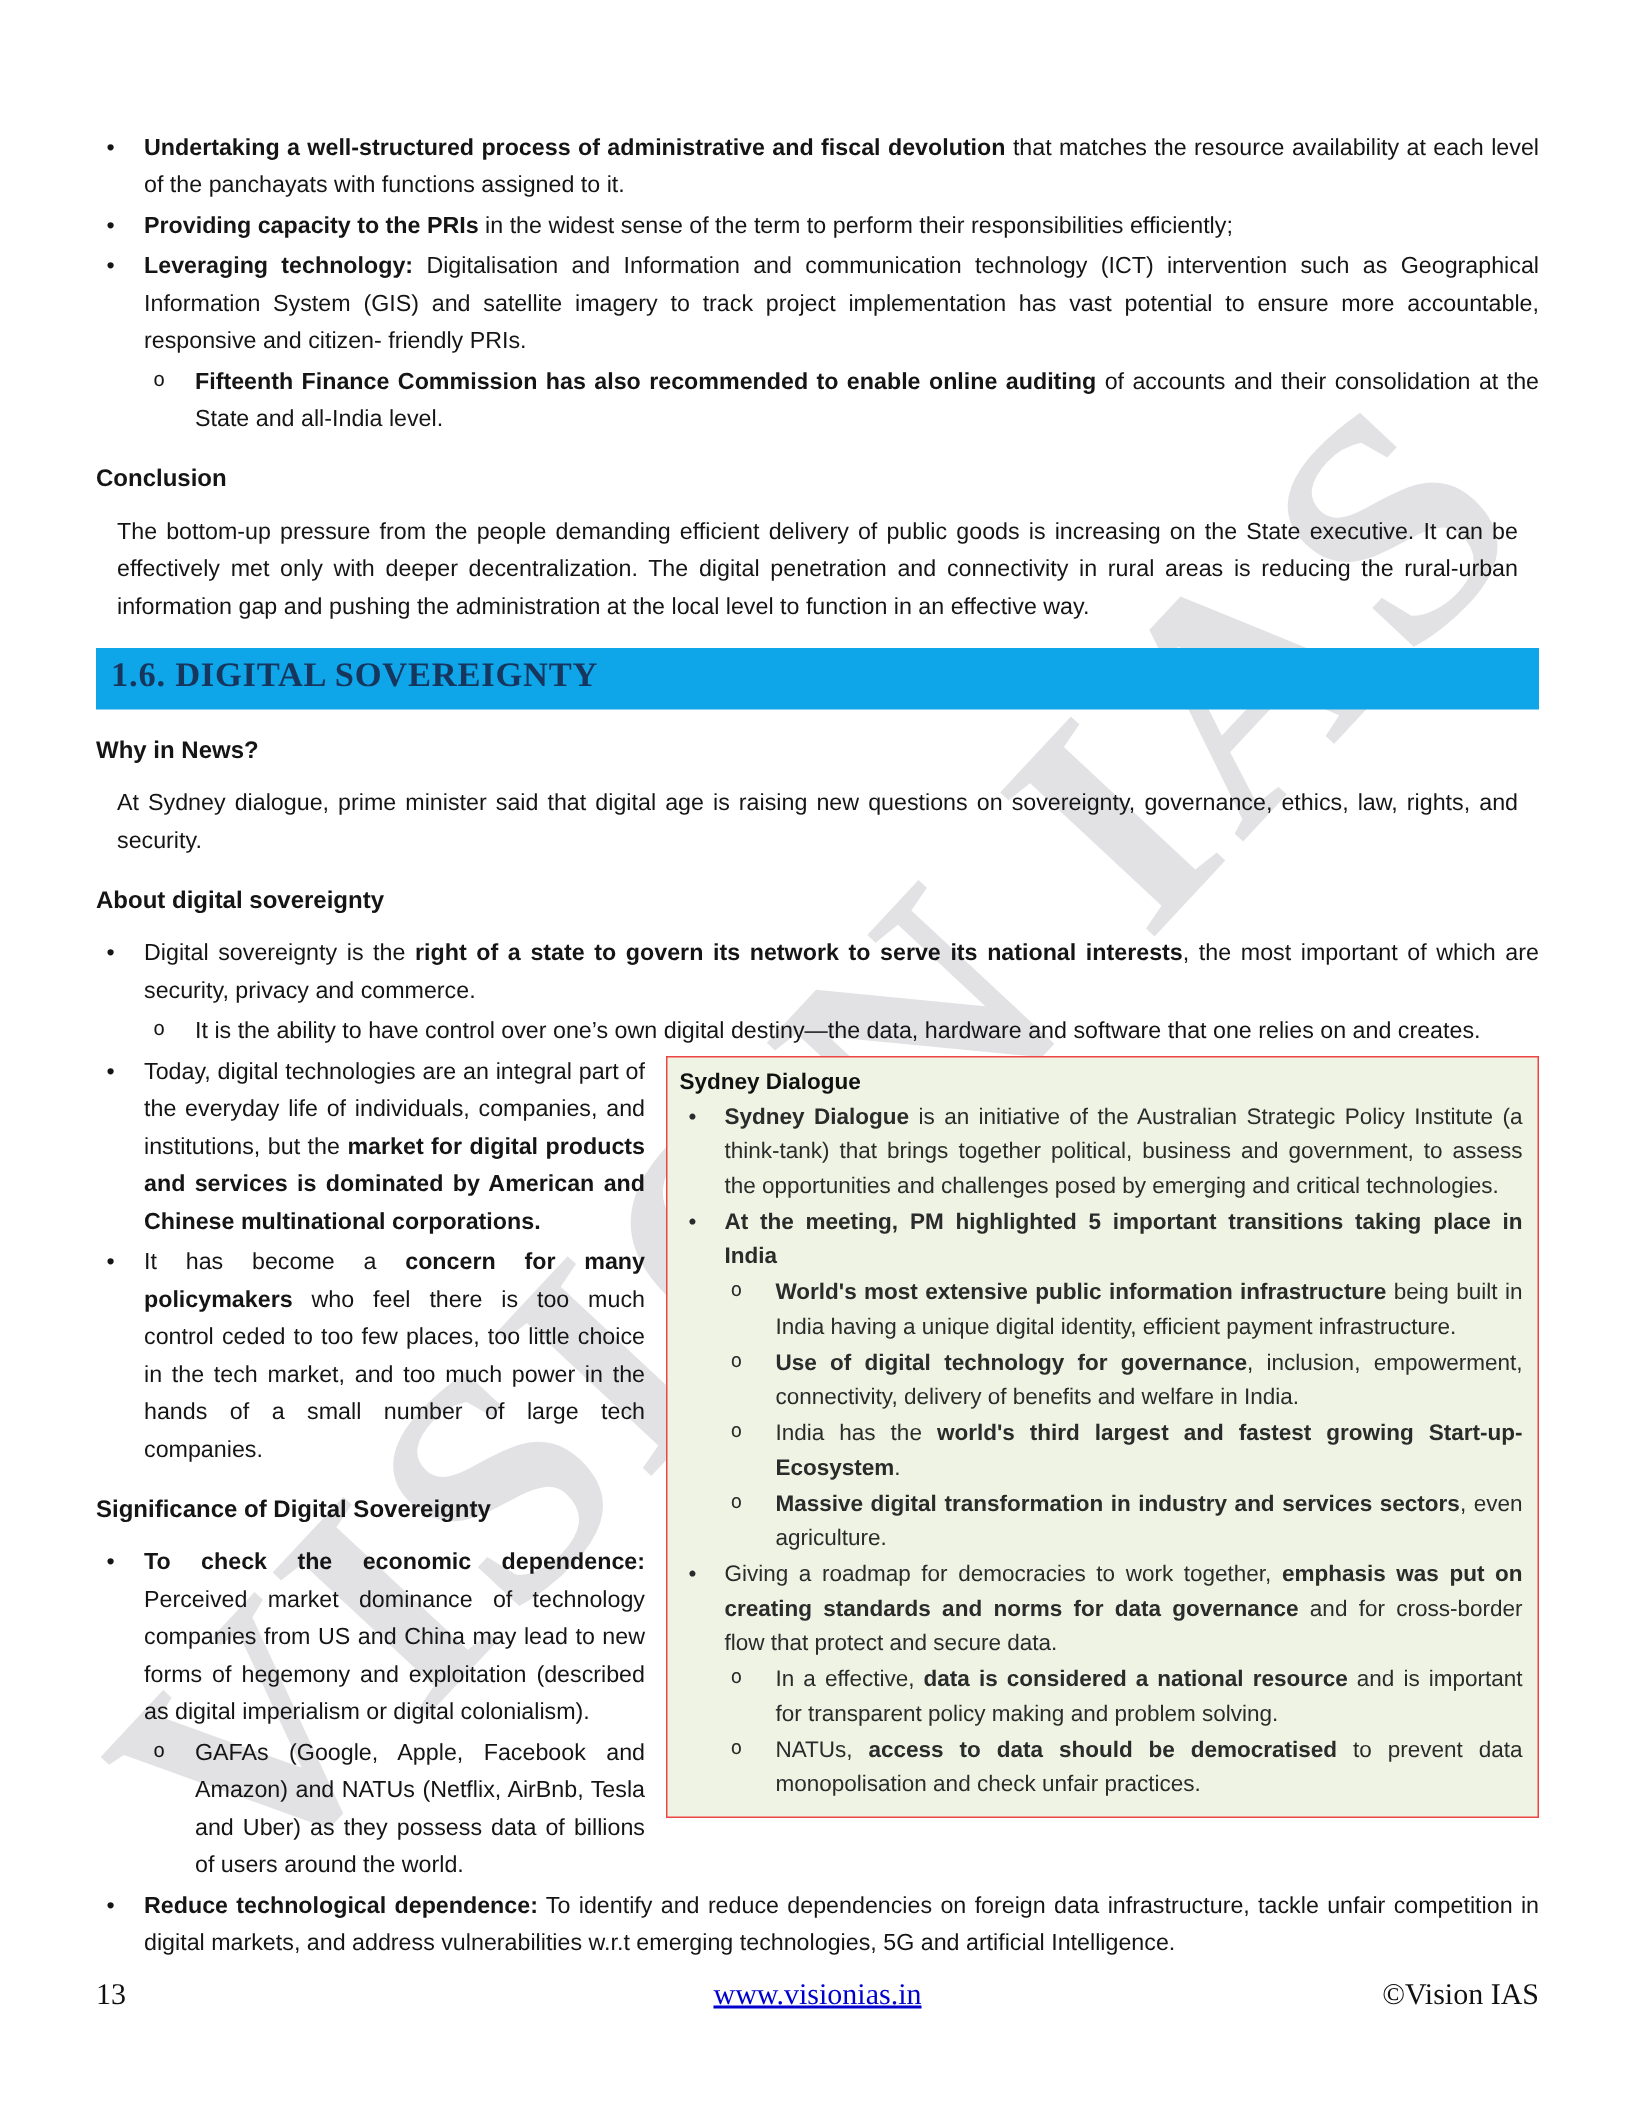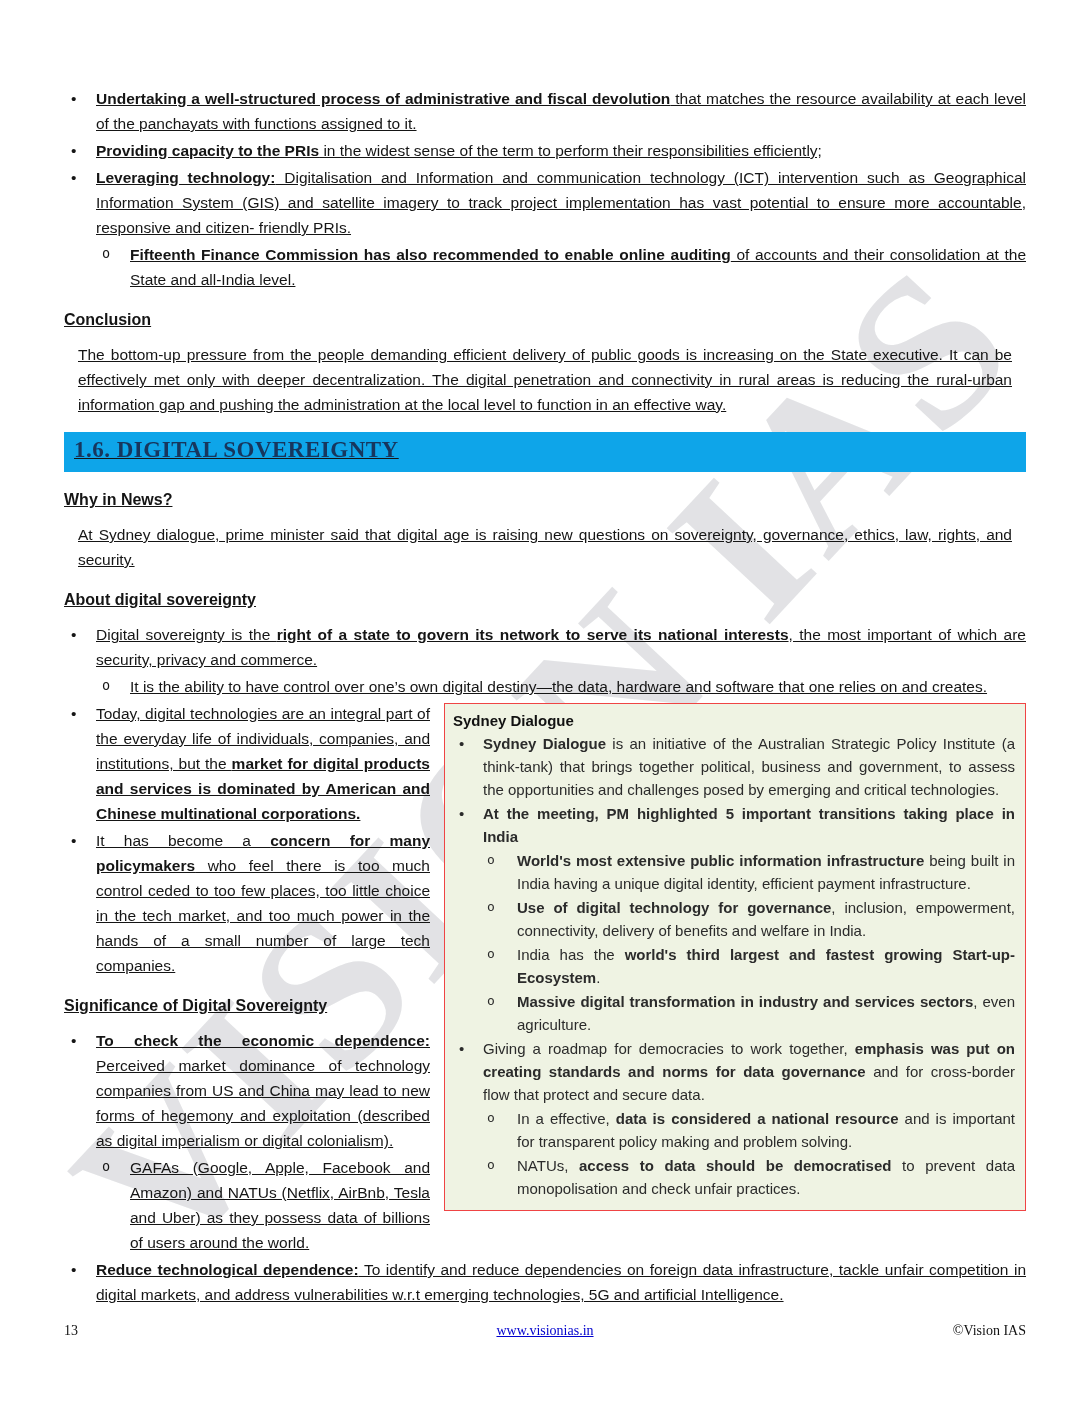--- a/index.html
+++ b/index.html
@@ -24,21 +24,20 @@
     white-space:nowrap;
     color:#cfd0d4;
     opacity:.6;
     z-index:0;
     user-select:none;
   }
   .content {
     position:relative;
     z-index:1;
     padding:86px 62px 0 64px;
-    text-decoration:underline;
   }
   
   .h   { font-weight:bold; font-size:16px; margin:15px 0 10px; }
   .p   { text-align:justify; margin:0 14px 12px; }
   
   .section-bar {
     background:#0ea5e9;
     margin:15px 0 15px;
     padding:4px 10px 8px;
   }
@@ -78,21 +77,21 @@
   .box .bl2::before { content:"o"; position:absolute; left:34px; top:-1px;
                       font-family:"DejaVu Sans Mono", monospace; font-size:13px; }
   .clear { clear:both; }
   
   .footer {
     position:absolute;
     left:64px; right:62px; top:1318px;
     z-index:1;
     display:flex; align-items:baseline;
     font-family:"Liberation Serif", serif;
-    font-size:14px;
+    font-size:20px;
     color:#111;
   }
   .footer .pgnum { width:200px; }
   .footer .mid   { flex:1; text-align:center; }
   .footer .mid a { color:#0000cd; }
   .footer .copy  { width:200px; text-align:right; }
 </style>
 </head>
 <body>
 

